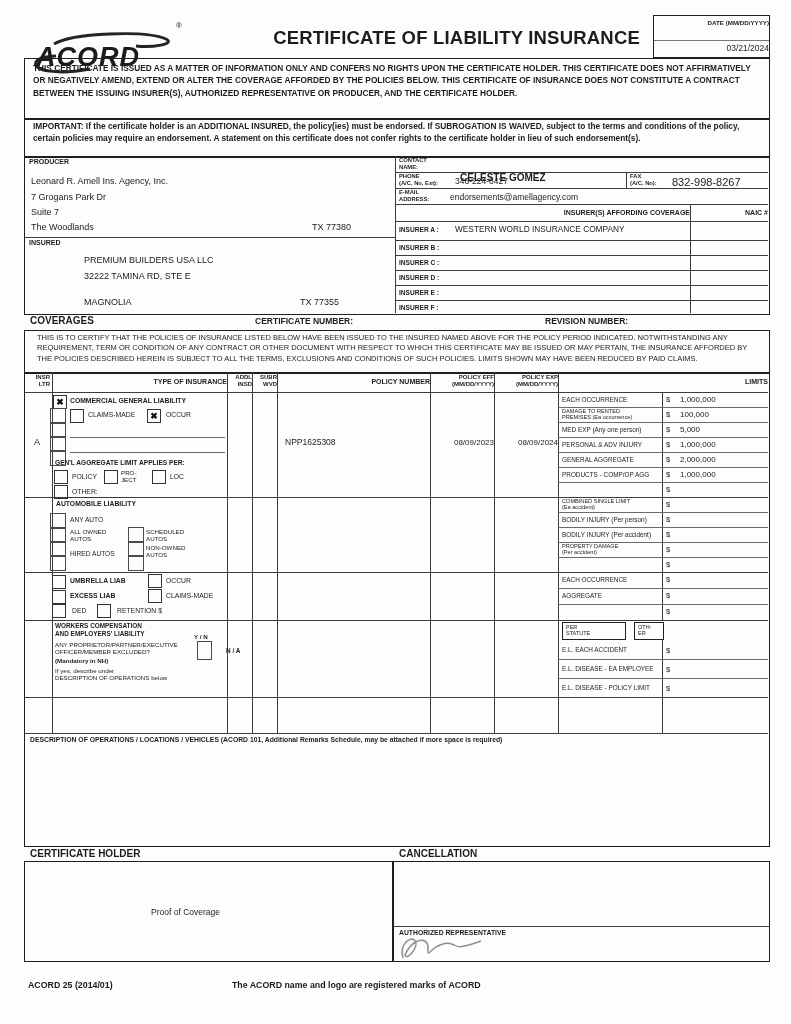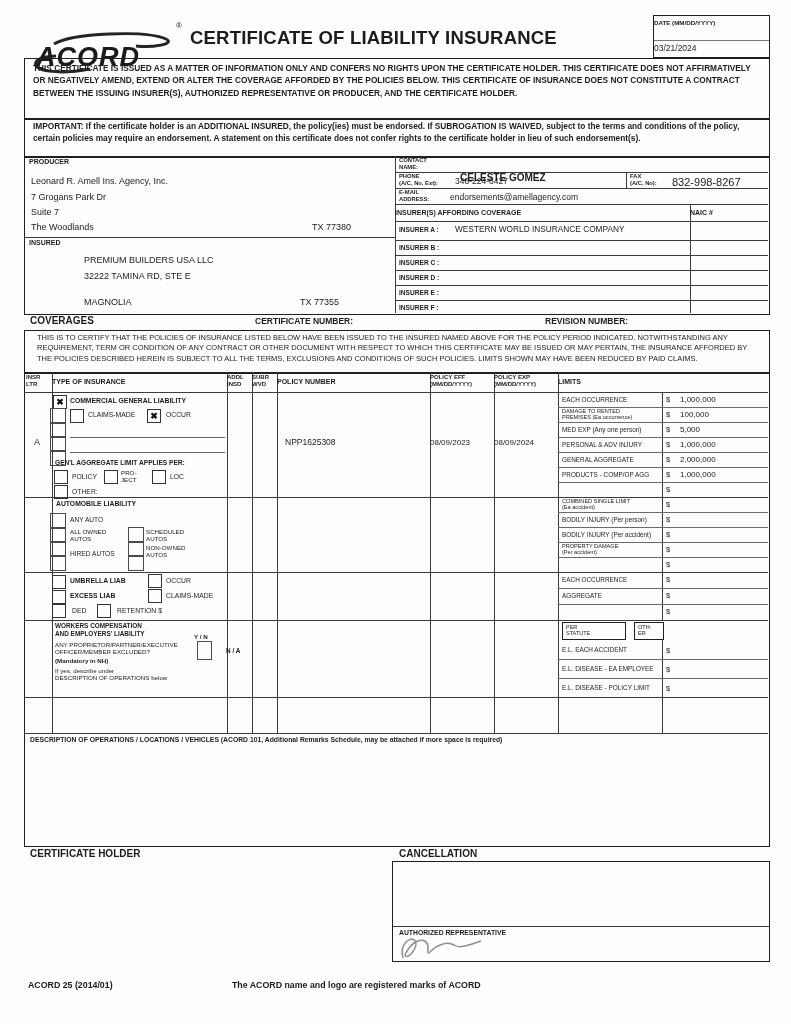--- a/index.html
+++ b/index.html
@@ -12,21 +12,21 @@
   .hl{position:absolute;height:0;border-top:1px solid #3c3c3c;}
   .cb{position:absolute;width:12px;height:12px;border:1px solid #333;
       font:bold 9px/12px "Liberation Sans",sans-serif;text-align:center;color:#111;}
   .cbx{position:absolute;width:14px;height:14px;border:1px solid #4a4a4a;}
   .lim-cell{position:absolute;left:558px;width:210px;border-bottom:1px solid #6a6a6a;}
   .lim-label{position:absolute;left:4px;top:4px;font-size:6.4px;white-space:pre-line;line-height:1.1;}
   .lim-label2{position:absolute;left:4px;top:1px;font-size:5.6px;white-space:pre-line;line-height:1.15;}
   .dollar{position:absolute;left:108px;top:3px;font-size:7.5px;}
   .lim-amount{position:absolute;left:122px;top:3px;font-size:8px;}
   .bold{font-weight:bold;}
-  .ctr{text-align:left;}
+  .ctr{text-align:right;}
 </style>
 </head>
 <body>
 
 <div class="page">
 
   <div class="s" style="left:24px;top:12px;width:170px;height:46px;">
     <svg width="170" height="46" viewBox="0 0 170 46">
       <path d="M30,13 C48,2 122,-1 142,8 C152,13 128,17 112,15" stroke="#242424" stroke-width="3" fill="none"></path>
       <path d="M66,38 C34,44 8,40 12,31 C14,27 24,25 32,25" stroke="#242424" stroke-width="3" fill="none"></path>
@@ -302,20 +302,23 @@
   <div class="lim-cell" style="top:678px;height:19px;border-bottom:none;">
     <span class="lim-label" style="top:6px;">E.L. DISEASE - POLICY LIMIT</span>
     <span class="dollar" style="top:6px;">$</span>
   </div>
 
   <span class="s bold" style="left:30px;top:736px;width:730px;font-size:6.8px;">DESCRIPTION OF OPERATIONS / LOCATIONS / VEHICLES  (ACORD 101, Additional Remarks Schedule, may be attached if more space is required)</span>
 
   <span class="s bold" style="left:30px;top:848px;font-size:10px;text-align:center;">CERTIFICATE HOLDER</span>
   <span class="s bold" style="left:399px;top:848px;font-size:10px;">CANCELLATION</span>
 
+  <div class="b" style="left:24px;top:861px;width:368px;height:99px;">
+    <span class="s" style="left:126px;top:45px;font-size:8.5px;">Proof of Coverage</span>
+  </div>
   <div class="b" style="left:392px;top:861px;width:376px;height:99px;">
     <div class="hl" style="left:0;top:64px;width:376px;"></div>
     <span class="s bold" style="left:6px;top:67px;font-size:6.8px;">AUTHORIZED REPRESENTATIVE</span>
     <svg style="position:absolute;left:4px;top:72px;" width="120" height="28" viewBox="0 0 120 28">
       <path d="M6,24 C2,10 14,1 18,7 C22,13 10,27 8,21 C14,7 26,3 30,9 C33,14 28,23 34,17 C40,11 50,7 57,11 C63,15 72,11 84,7" stroke="#8f8f8f" fill="none" stroke-width="1.5"></path>
     </svg>
   </div>
 
   <span class="s bold" style="left:28px;top:980px;font-size:8.8px;">ACORD 25 (2014/01)</span>
   <span class="s bold" style="left:232px;top:980px;font-size:8.8px;">The ACORD name and logo are registered marks of ACORD</span>

